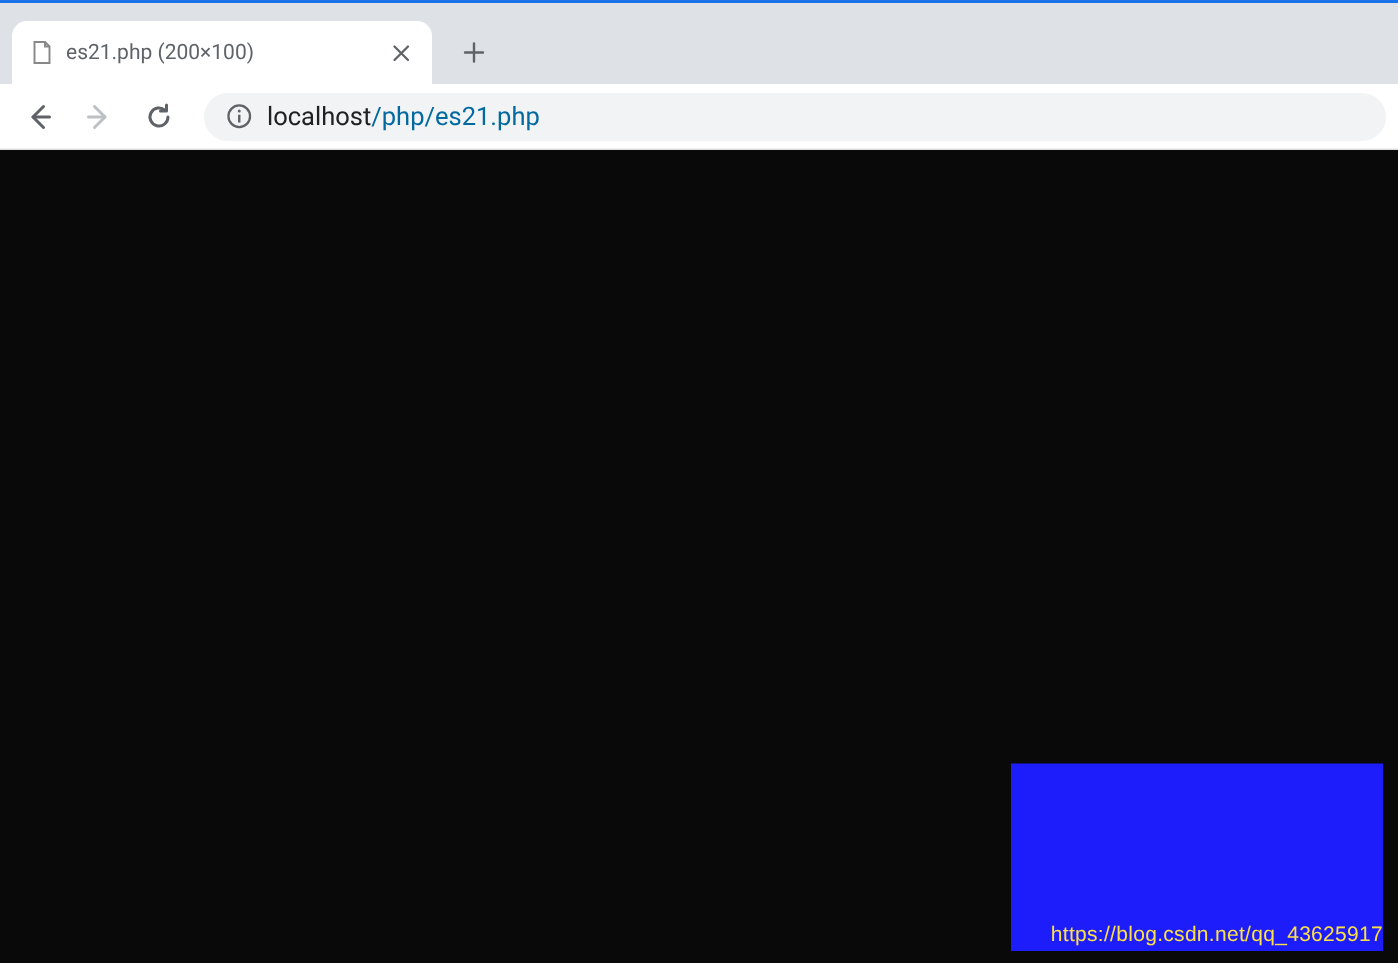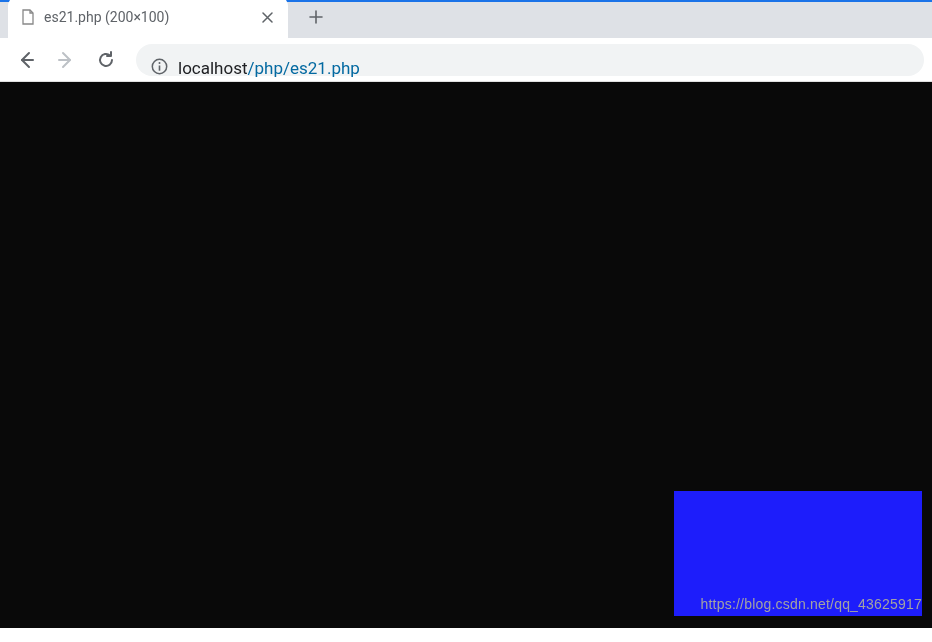--- a/index.html
+++ b/index.html
@@ -12,21 +12,21 @@
       height: 642px;
       font-family: -apple-system, BlinkMacSystemFont, "Segoe UI", Roboto, Arial, sans-serif;
       overflow: hidden;
       background: #fff;
     }
     .browser-top-edge {
       height: 2px;
       background: #1a73e8;
     }
     .tab-strip {
-      height: 36px;
+      height: 54px;
       background: #dee1e6;
       display: flex;
       align-items: flex-end;
       padding-left: 8px;
       position: relative;
     }
     .tab {
       width: 280px;
       height: 42px;
       background: #ffffff;
@@ -101,21 +101,21 @@
     .nav-button.disabled {
       color: #bdc1c6;
       cursor: default;
     }
     .omnibox {
       flex: 1;
       height: 32px;
       background: #f1f3f4;
       border-radius: 16px;
       display: flex;
-      align-items: flex-start;
+      align-items: center;
       padding: 14px 14px;
       margin-left: 8px;
     }
     .info-icon {
       width: 18px;
       height: 18px;
       display: flex;
       align-items: center;
       justify-content: center;
       color: #5f6368;
@@ -145,21 +145,21 @@
       right: 10px;
       bottom: 12px;
       width: 248px;
       height: 125px;
       background: #1d1dfb;
     }
     .watermark {
       position: absolute;
       right: 10px;
       bottom: 16px;
-      color: #a3a3a3;
+      color: #fde047;
       font-size: 14px;
       font-family: Arial, sans-serif;
       letter-spacing: 0.2px;
     }
   </style>
 </head>
 <body>
 
 <div class="browser-top-edge"></div>
 

